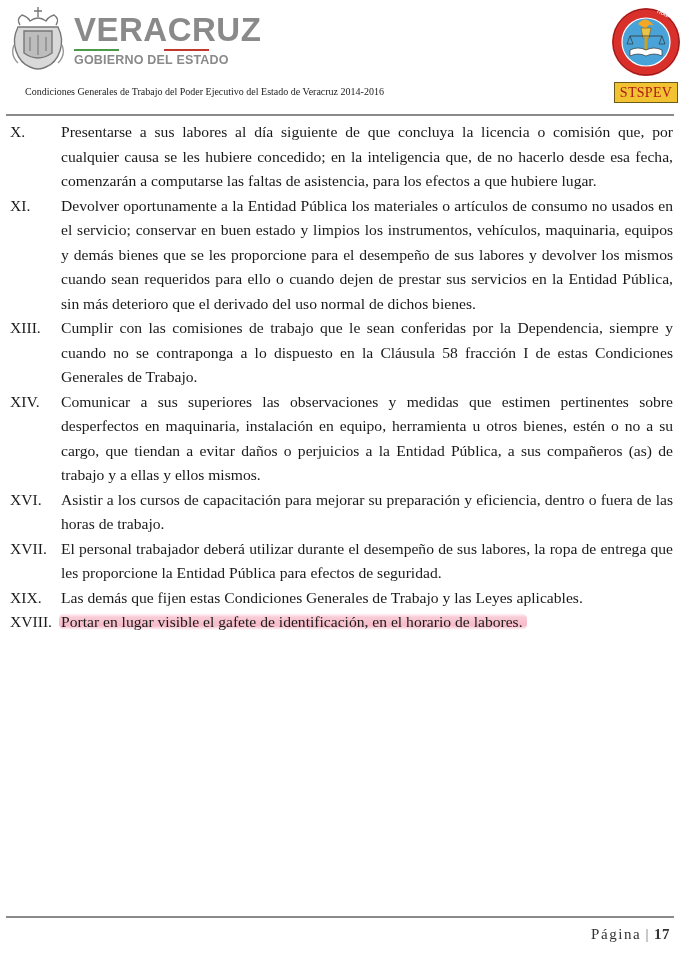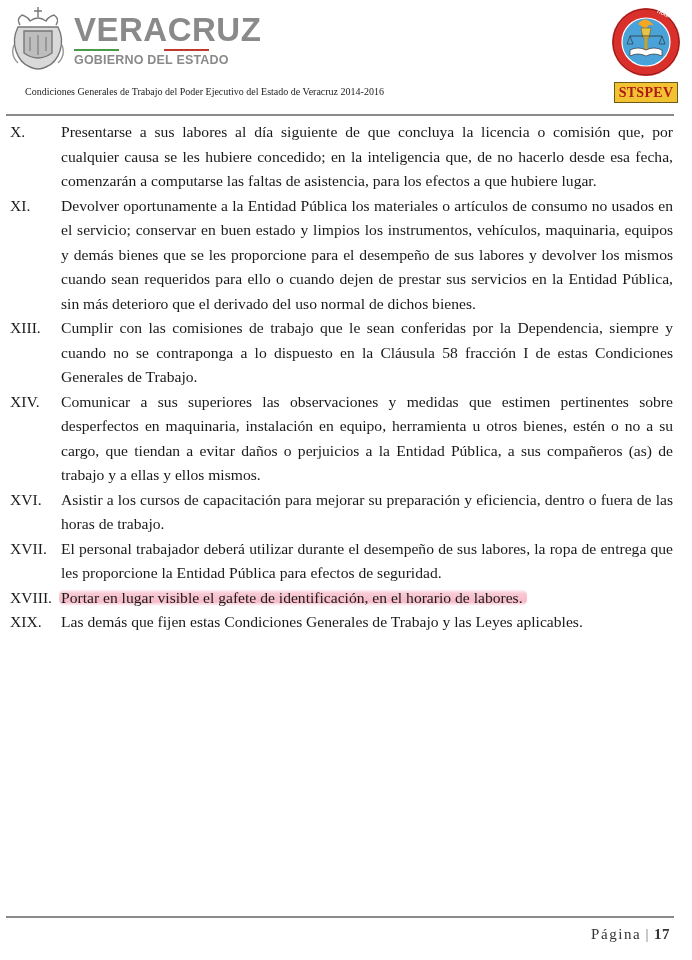--- a/index.html
+++ b/index.html
@@ -68,21 +68,21 @@
       height: 100px;
     }
     .union-badge {
       position: absolute;
       left: 2px; top: 78px;
       width: 62px; height: 19px;
       background: #f1c232;
       border: 1px solid #6b5a1a;
       color: #b01818;
       font-family: "Liberation Serif", "DejaVu Serif", serif;
-      font-weight: bold;
+      font-weight: normal;
       font-size: 14px;
       text-align: center;
       line-height: 19px;
       letter-spacing: 0.3px;
     }
     .rule {
       position: absolute;
       left: 6px;
       width: 668px;
       height: 2px;
@@ -201,26 +201,26 @@
   </div>
   <div class="item">
     <div class="num">XVI.</div>
     <div class="text">Asistir a los cursos de capacitación para mejorar su preparación y eficiencia, dentro o fuera de las horas de trabajo.</div>
   </div>
   <div class="item">
     <div class="num">XVII.</div>
     <div class="text">El personal trabajador deberá utilizar durante el desempeño de sus labores, la ropa de entrega que les proporcione la Entidad Pública para efectos de seguridad.</div>
   </div>
   <div class="item last-just">
+    <div class="num">XIX.</div>
+    <div class="text">Las demás que fijen estas Condiciones Generales de Trabajo y las Leyes aplicables.</div>
+  </div>
+  <div class="item last-just">
     <div class="num">XVIII.</div>
     <div class="text"><span class="highlight">Portar en lugar visible el gafete de identificación, en el horario de labores.</span></div>
-  </div>
-  <div class="item last-just">
-    <div class="num">XIX.</div>
-    <div class="text">Las demás que fijen estas Condiciones Generales de Trabajo y las Leyes aplicables.</div>
   </div>
 </div>
 
 <div class="rule bottom"></div>
 
 <div class="footer">
   <span>Página</span><span class="sep">|</span><span class="pnum">17</span>
 </div>
 
 </body></html>

